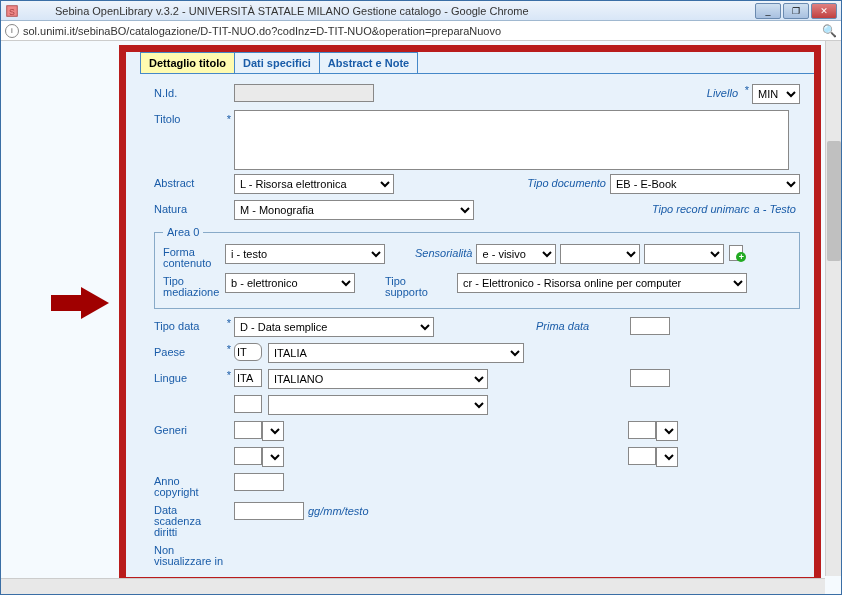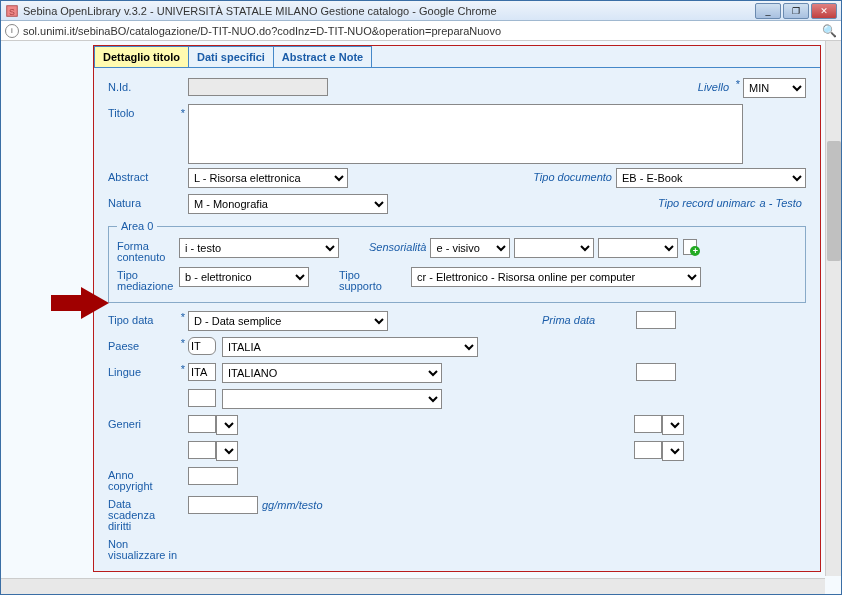--- a/index.html
+++ b/index.html
@@ -1,36 +1,36 @@
 <!DOCTYPE html>
 <html><head>
 <meta charset="utf-8">
 <style>
   * { box-sizing: border-box; margin: 0; padding: 0; }
   body { font-family: Tahoma, Arial, sans-serif; font-size: 11px; background: #fff; width: 842px; height: 595px; overflow: hidden; position: relative; }
   
   .window { border: 1px solid #3a6ea5; width: 842px; height: 595px; display: flex; flex-direction: column; }
   .titlebar { background: linear-gradient(#eef4fb, #d8e6f7); height: 20px; display: flex; align-items: center; padding: 0 4px; border-bottom: 1px solid #a0b8d0; }
   .titlebar-icon { width: 14px; height: 14px; margin-right: 4px; }
-  .titlebar-text { flex: 1; font-size: 11px; color: #333; }
+  .titlebar-text { flex: 1; font-size: 11px; color: #333; margin-left: 32px; }
   .win-btns { display: flex; gap: 2px; }
   .win-btn { width: 26px; height: 16px; background: linear-gradient(#d0e0f0, #a8c0e0); border: 1px solid #6a8ab0; border-radius: 2px; font-size: 9px; text-align: center; line-height: 14px; }
   .win-btn.close { background: linear-gradient(#e08080, #c04040); color: #fff; }
   
   .addrbar { height: 20px; background: #fff; border-bottom: 1px solid #ccc; display: flex; align-items: center; padding: 0 4px; }
   .addr-icon { width: 14px; height: 14px; border: 1px solid #888; border-radius: 50%; margin-right: 4px; font-size: 8px; text-align: center; line-height: 12px; color: #555; }
   .addr-text { flex: 1; font-size: 11px; color: #333; }
   .mag-icon { font-size: 12px; color: #555; }
   
   .content { flex: 1; background: #f5fafe; position: relative; overflow: hidden; }
   .scrollbar-v { position: absolute; right: 0; top: 0; bottom: 18px; width: 16px; background: #e8e8e8; border-left: 1px solid #ccc; }
   .scrollbar-v-thumb { position: absolute; top: 100px; width: 14px; height: 120px; left: 1px; background: #c0c0c0; border-radius: 2px; }
   .scrollbar-h { position: absolute; bottom: 0; left: 0; right: 16px; height: 16px; background: #e8e8e8; border-top: 1px solid #ccc; }
   
-  .panel-outer { margin: 4px 20px 4px 92px; border: 1px solid #b91c1c; background: #e8f2fb; }
+  .panel-outer { margin: 4px 20px 4px 118px; border: 7px solid #b91c1c; background: #e8f2fb; padding-left: 14px; }
   .tabs { display: flex; border-bottom: 1px solid #4588c8; }
   .tab { padding: 4px 8px; border: 1px solid #4588c8; border-bottom: none; margin-right: -1px; font-size: 11px; font-weight: bold; }
   .tab.active { background: #fffbb0; }
   .tab.inactive { background: #e8f2fb; color: #1a5ca8; }
   
   .form { padding: 10px 14px; background: #e8f2fb; }
   .row { display: flex; align-items: flex-start; margin-bottom: 4px; min-height: 22px; }
   .label { width: 70px; color: #1a5ca8; font-size: 11px; padding-top: 3px; flex-shrink: 0; }
   .label.two { line-height: 11px; }
   .req { color: #1a5ca8; width: 10px; display: inline-block; text-align: center; }
@@ -98,42 +98,42 @@
 
       <div class="form">
 
         <div class="row">
           <span class="label">N.Id.</span>
           <span class="req"></span>
           <input type="text" readonly="" style="width: 140px;">
           <span class="spacer"></span>
           <span class="label-right">Livello</span>
           <span class="req">*</span>
-          <select style="width:63px"><option>MIN</option></select>
+          <select style="width:48px"><option>MIN</option></select>
         </div>
 
         <div class="row" style="align-items:flex-start">
           <span class="label">Titolo</span>
           <span class="req" style="padding-top:3px">*</span>
           <textarea style="width: 555px; height: 60px;"></textarea>
         </div>
 
         <div class="row">
           <span class="label">Abstract</span>
           <span class="req"></span>
           <select style="width:160px"><option>L - Risorsa elettronica</option></select>
           <span class="spacer"></span>
           <span class="label-right">Tipo documento</span>
           <select style="width:190px"><option>EB - E-Book</option></select>
         </div>
 
         <div class="row">
           <span class="label">Natura</span>
           <span class="req"></span>
-          <select style="width:200px"><option>M - Monografia</option></select>
+          <select style="width:240px"><option>M - Monografia</option></select>
           <span class="spacer"></span>
           <span class="label-right">Tipo record unimarc</span>
           <span class="label-right">a - Testo</span>
         </div>
 
         <fieldset>
           <legend>Area 0</legend>
           <div class="row">
             <span class="label two" style="width:62px">Forma contenuto</span>
             <select style="width:160px"><option>i - testo</option></select>

